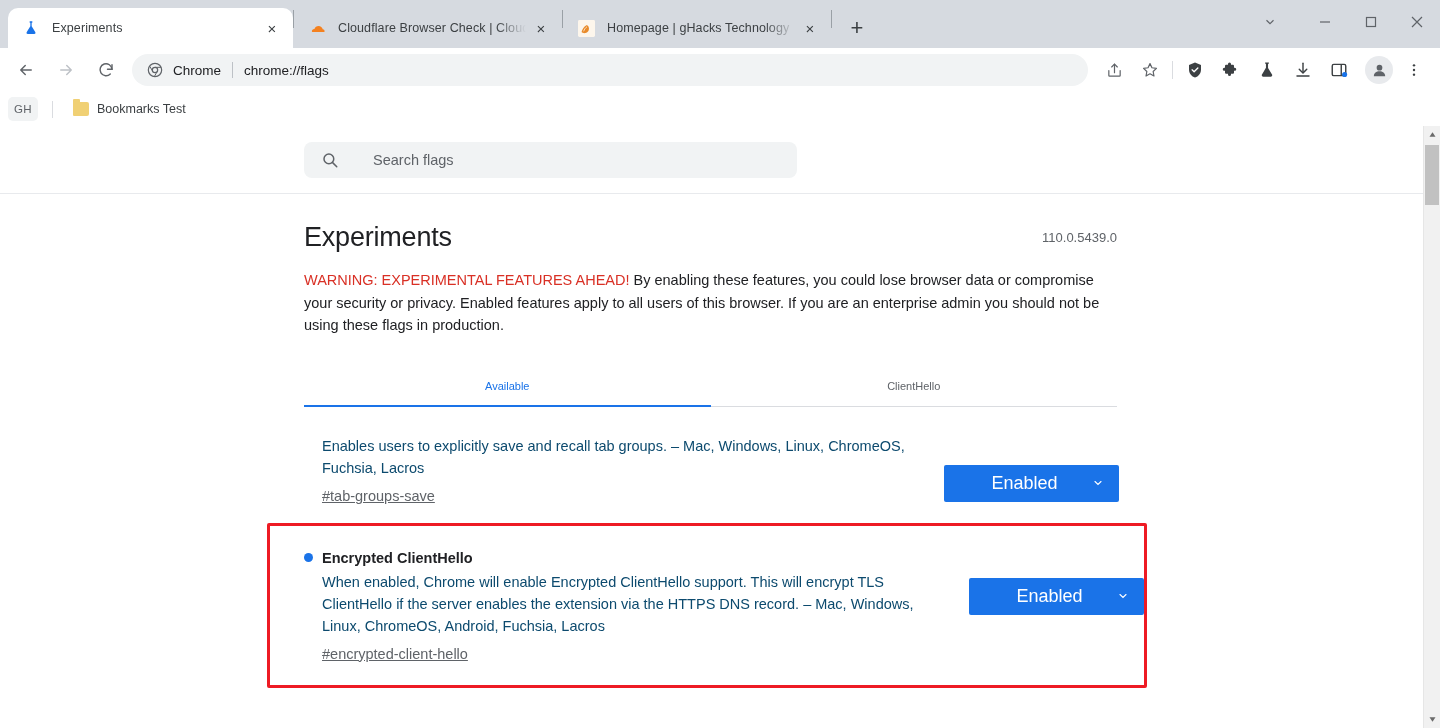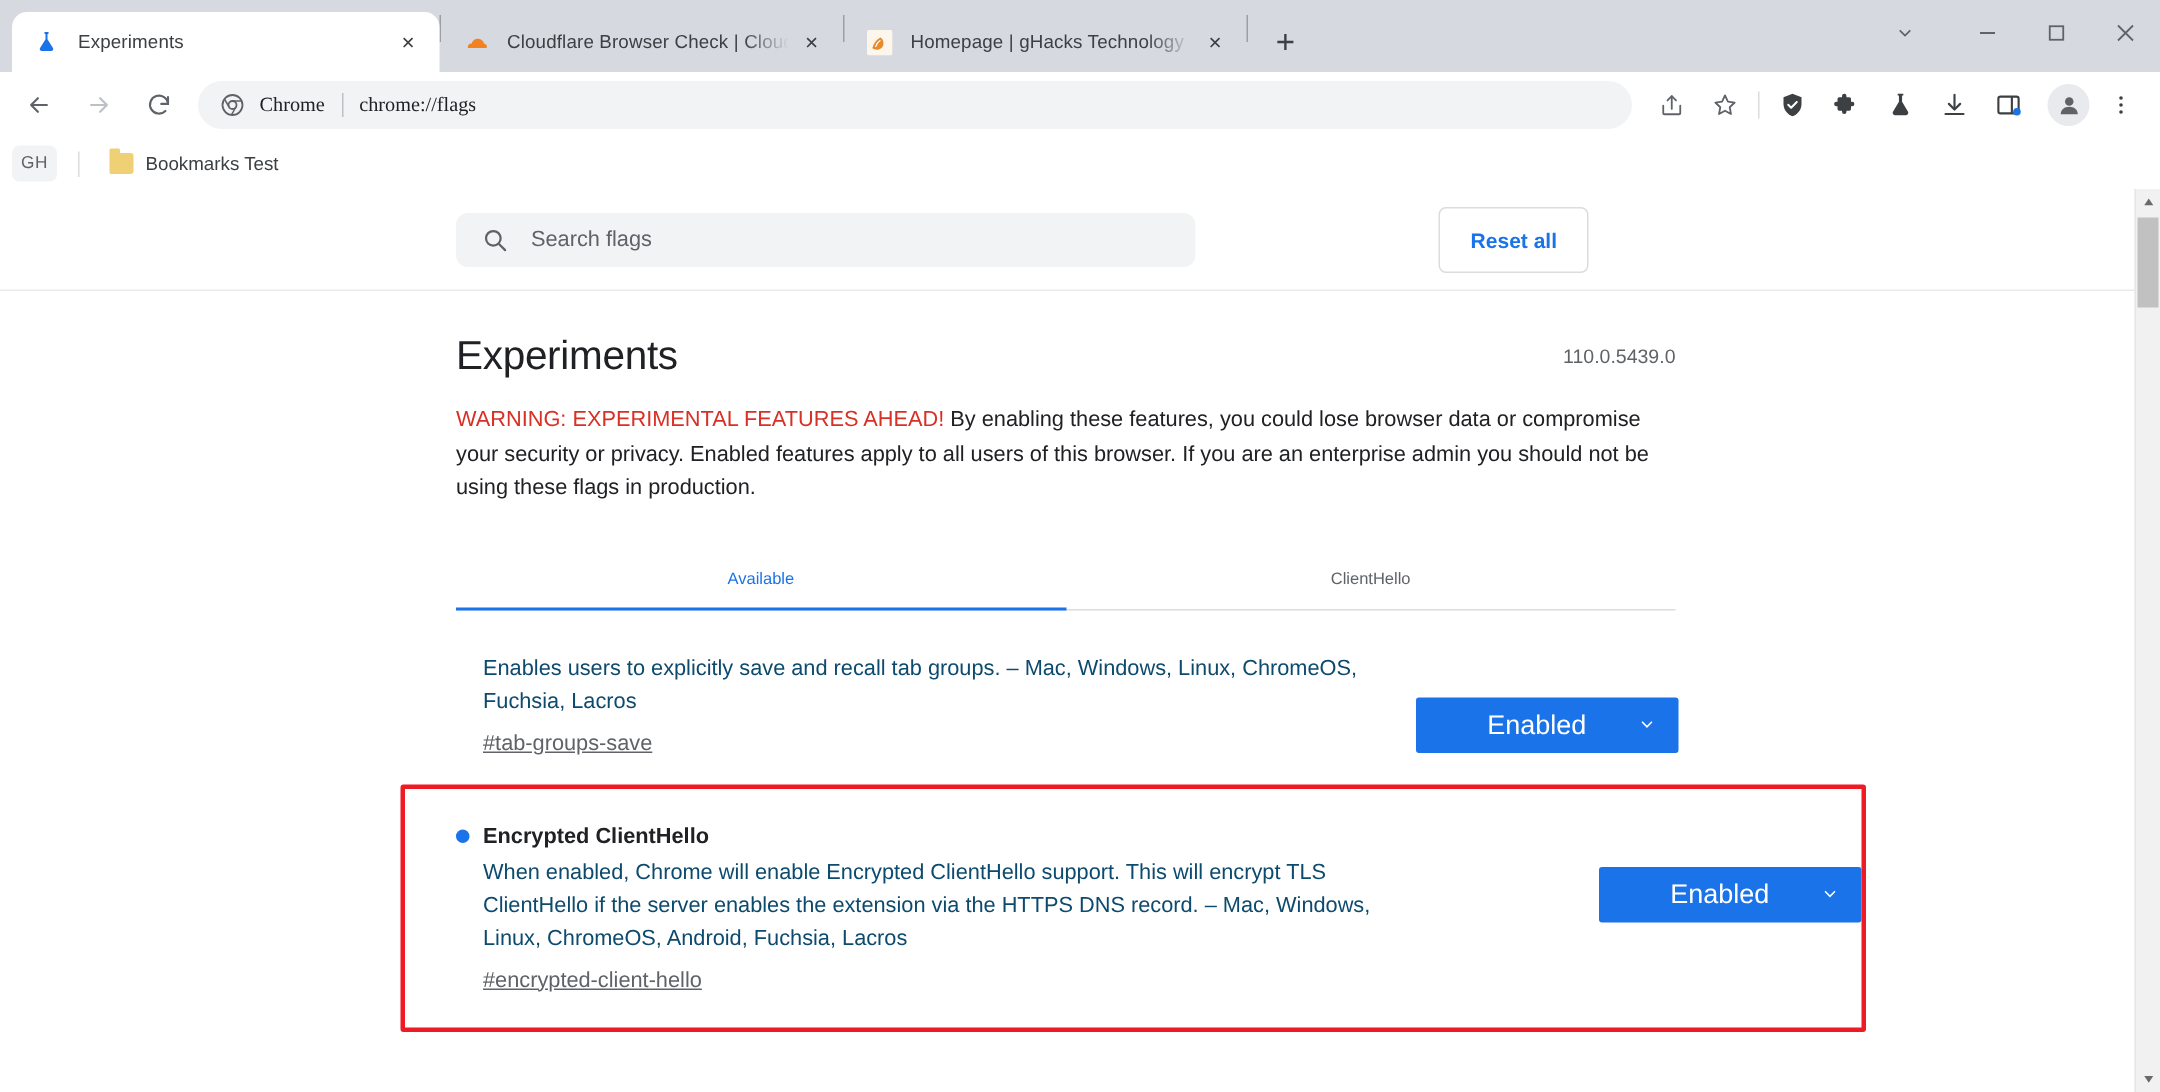--- a/index.html
+++ b/index.html
@@ -97,21 +97,20 @@
     color: #5f6368;
   }
   .win-btn.tabsearch { width: 40px; margin-right: 12px; }
 
   
   .toolbar {
     height: 44px;
     background: #ffffff;
     display: flex; align-items: center;
     padding: 0 8px 0 6px;
-    font-family: Liberation Serif, serif;
   }
   .nav-btn {
     width: 34px; height: 34px;
     margin: 0 3px;
     display: flex; align-items: center; justify-content: center;
     border-radius: 50%;
     color: #5f6368;
   }
   .nav-btn.disabled { color: #bdc1c6; }
   .omnibox {
@@ -238,20 +237,21 @@
     padding: 0 40px 0 0;
   }
   .search-wrap {
     margin-left: 304px;
     width: 493px;
     height: 36px;
     background: #f1f3f4;
     border-radius: 8px;
     display: flex; align-items: center;
     padding: 0 16px;
+    gap: 19px;
   }
   .search-icon-box {
     width: 20px; height: 20px;
     flex: 0 0 20px;
     margin-right: 14px;
     color: #5f6368;
     display: flex; align-items: center; justify-content: center;
   }
   .search-input {
     border: none; outline: none; background: transparent;
@@ -341,21 +341,21 @@
     align-items: flex-start;
     padding: 28px 0 0 0;
     position: relative;
   }
   .flag-entry.highlighted {
     border: 3px solid #ee1b24;
     border-radius: 2px;
     margin-left: -37px;
     margin-top: 18px;
     padding: 24px 0 22px 34px;
-    width: 977px;
+    width: 880px;
   }
   .flag-main { width: 640px; flex: 0 0 640px; }
   .flag-title-row {
     display: flex; align-items: center;
     margin-bottom: 5px;
   }
   .flag-dot {
     width: 9px; height: 9px;
     border-radius: 50%;
     background: #1a73e8;
@@ -609,21 +609,20 @@
       <div class="flags-searchbar">
         <div class="search-wrap">
           <span class="search-icon-box">
             <svg width="18" height="18" viewBox="0 0 24 24" fill="none" stroke="#5f6368" stroke-width="2" stroke-linecap="round">
               <circle cx="10.5" cy="10.5" r="6.5"></circle>
                 <path d="M15.5 15.5L21 21"></path>
             </svg>
           </span>
           <input class="search-input" type="text" placeholder="Search flags" style="">
         </div>
-        <button class="reset-all-btn">Reset all</button>
       </div>
 
       <div class="flags-body">
         <div class="content-col">
 
           <div class="exp-head">
             <h1 class="exp-title">Experiments</h1>
             <span class="exp-version">110.0.5439.0</span>
           </div>
 

